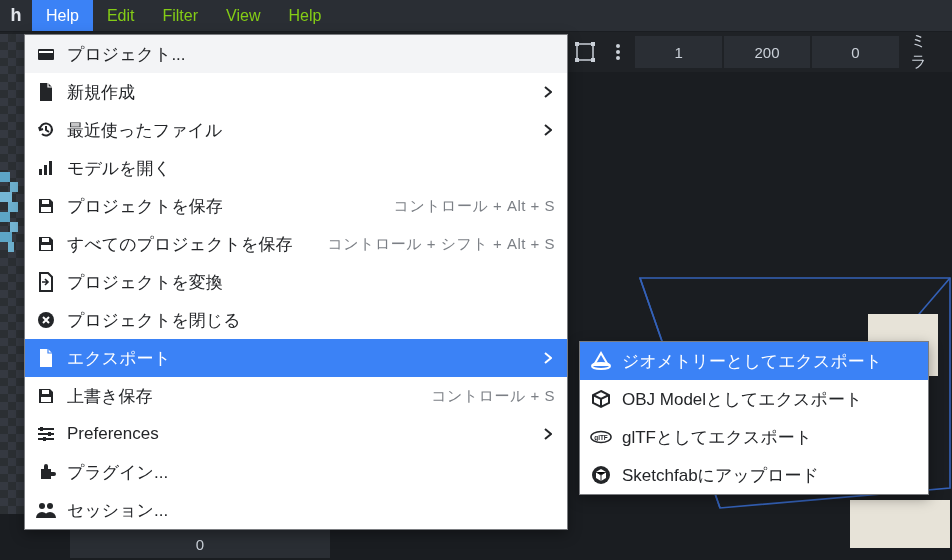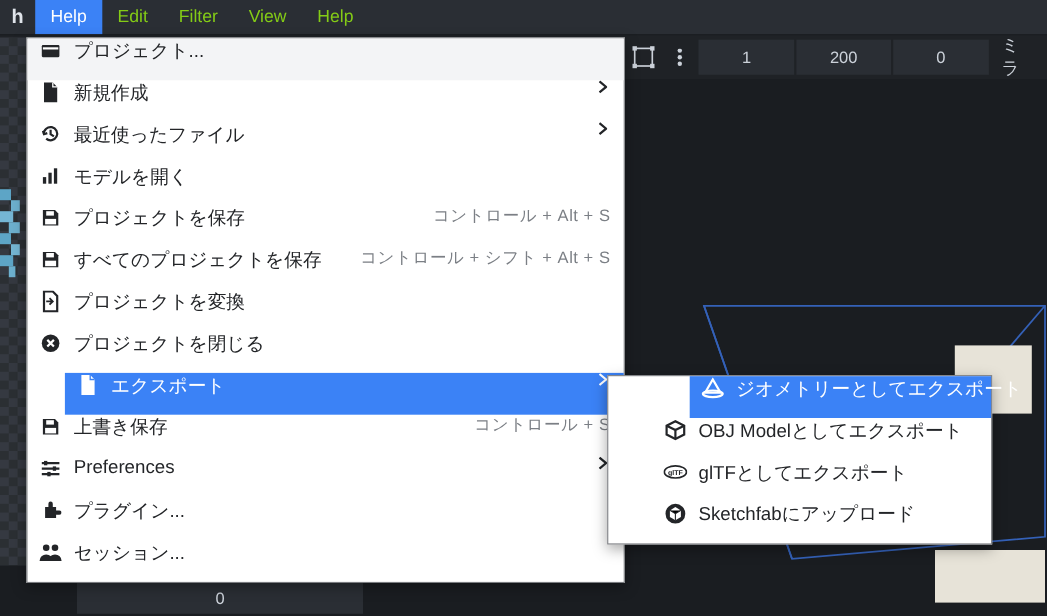--- a/index.html
+++ b/index.html
@@ -100,31 +100,30 @@
       position: absolute;
       left: 24px;
       top: 34px;
       width: 544px;
       background: #fff;
       border: 1px solid #7a7c80;
       box-shadow: 0 4px 12px rgba(0,0,0,.35);
     }
     .dd-item {
       display: flex;
-      align-items: flex-start;
+      align-items: center;
       height: 38px;
       padding: 0 12px 0 10px;
       color: #232528;
       gap: 10px;
       white-space: nowrap;
     }
     .dd-item.hl {
       background: #3b82f6;
       color: #fff;
-      margin-left: 34px;
     }
     .dd-sep { background: #f3f4f6; }
     .dd-icon {
       width: 22px;
       height: 22px;
       display: flex;
       align-items: center;
       justify-content: center;
       flex-shrink: 0;
     }
@@ -133,27 +132,26 @@
     .dd-short { color: #7b7f85; font-size: 15px; letter-spacing: .5px; }
     .dd-chev {
       width: 14px;
       display: flex;
       align-items: center;
       justify-content: center;
       color: inherit;
     }
     .submenu {
       position: absolute;
-      left: 552px;
+      left: 579px;
       top: 341px;
       width: 350px;
       background: #fff;
       border: 1px solid #7a7c80;
       box-shadow: 0 4px 12px rgba(0,0,0,.35);
-      padding-left: 40px;
     }
     .submenu .dd-item { padding-right: 16px; }
     .viewport-wire {
       position: absolute;
       left: 590px; top: 248px;
       width: 380px; height: 300px;
       pointer-events: none;
     }
     svg { display: block; }
   </style>

